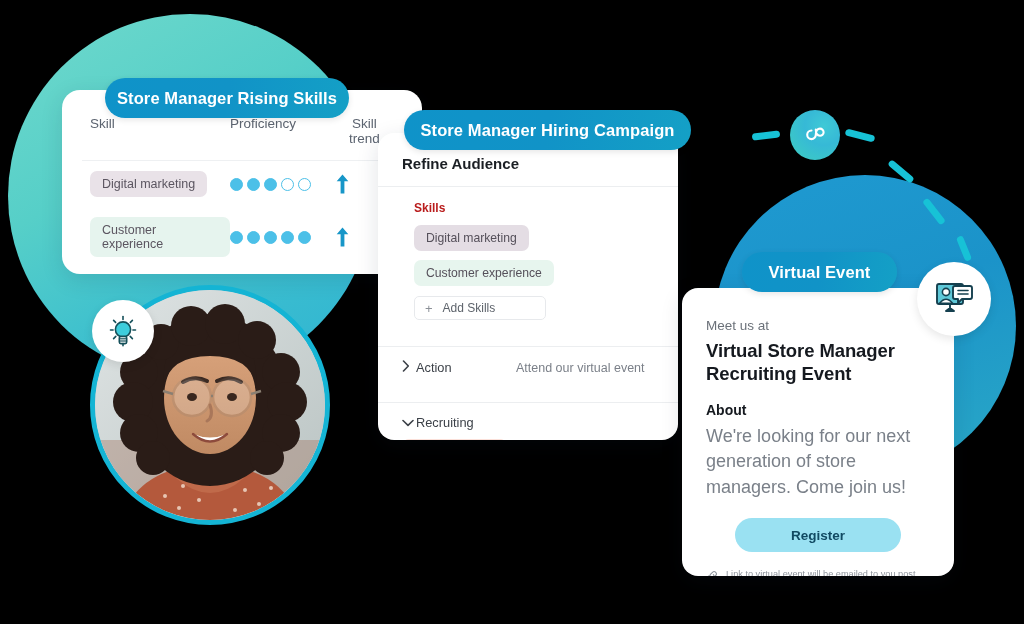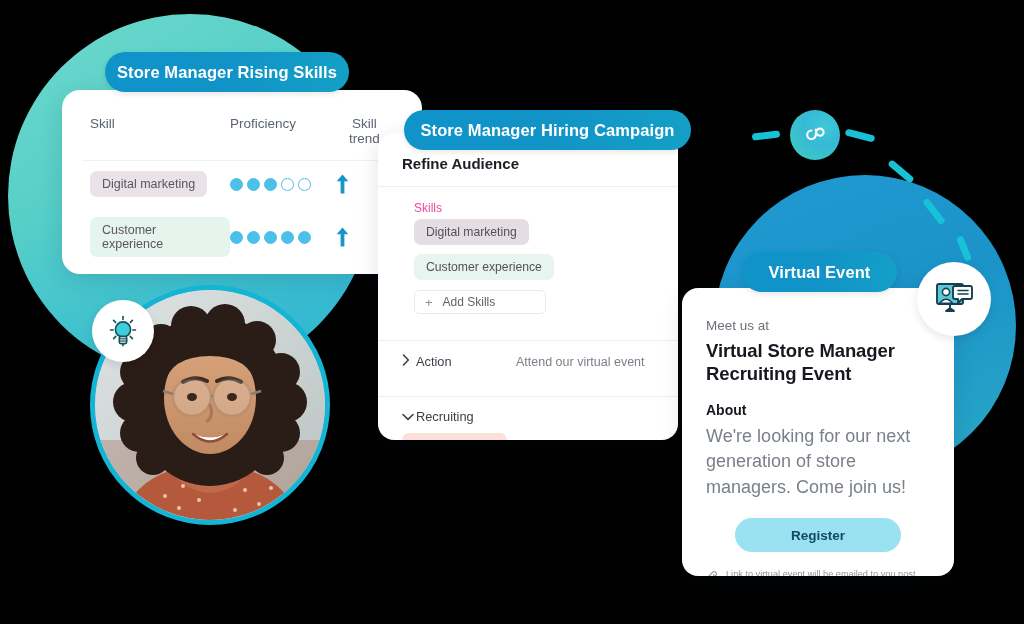--- a/index.html
+++ b/index.html
@@ -44,21 +44,21 @@
     position: absolute;
     display: flex; align-items: center; justify-content: center;
     border-radius: 30px;
     color: #ffffff;
     font-weight: bold;
     letter-spacing: .1px;
     background: linear-gradient(100deg, #0f93c9 0%, #1193c7 50%, #14a0c6 100%);
     box-shadow: 0 2px 6px rgba(0,0,0,.10);
     white-space: nowrap;
   }
-  #pill-skills { left: 105px; top: 52px; width: 244px; height: 40px; font-size: 16.5px; }
+  #pill-skills { left: 105px; top: 78px; width: 244px; height: 40px; font-size: 16.5px; }
   #pill-campaign { left: 404px; top: 110px; width: 287px; height: 40px; font-size: 16.5px; }
   #pill-event { left: 742px; top: 252px; width: 155px; height: 40px; font-size: 16.5px; }
 
   
   .card {
     position: absolute;
     background: #ffffff;
     border-radius: 16px;
     box-shadow: 0 6px 22px rgba(20,40,60,.13);
   }
@@ -102,21 +102,21 @@
 
   
   #card-campaign {
     left: 378px; top: 133px; width: 300px; height: 307px;
     border-radius: 16px;
     overflow: hidden;
   }
   .cc-title { padding: 22px 24px 0 24px; font-size: 15px; font-weight: bold; color: #1b1f24; }
   .cc-sep { height: 1px; background: #eceef0; margin: 14px 0 0 0; }
   .cc-sec { padding: 14px 24px 12px 36px; }
-  .cc-label { font-size: 12px; color: #ec4899; margin-bottom: 4px; }
+  .cc-label { font-size: 12px; color: #b91c1c; margin-bottom: 10px; font-weight: bold; }
   .chips { display: flex; gap: 9px; flex-wrap: wrap; }
   .chip {
     padding: 6px 12px; border-radius: 7px;
     font-size: 12.2px; color: #55505a; white-space: nowrap;
   }
   .addbox {
     margin-top: 10px;
     width: 132px; height: 24px;
     border: 1px solid #e7e9ec; border-radius: 5px;
     display: flex; align-items: center; gap: 10px;

